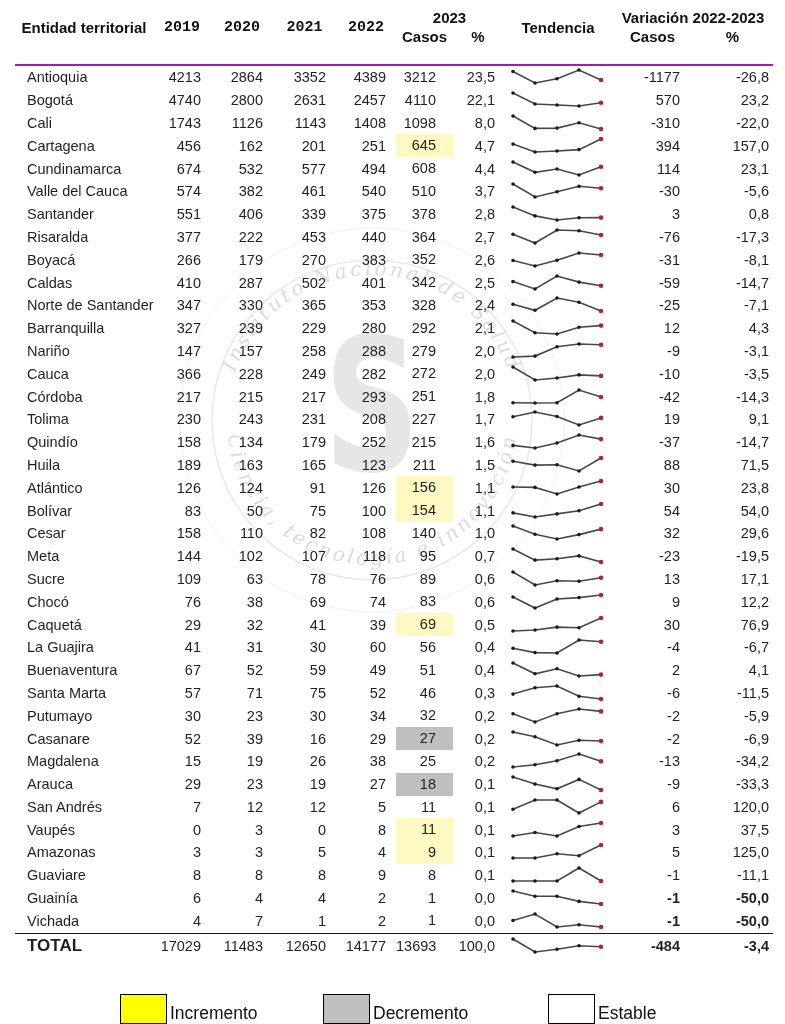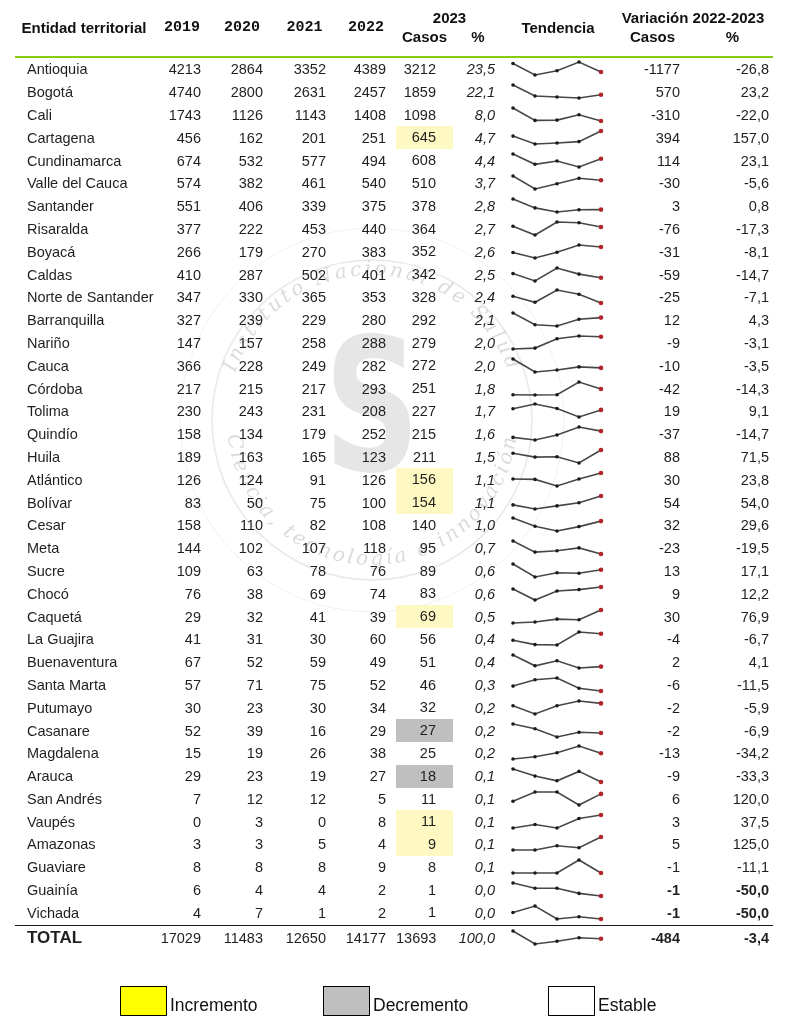--- a/index.html
+++ b/index.html
@@ -11,41 +11,41 @@
   }
   .page { position:relative; width:785px; height:1024px; padding:8px 12px 0 15px; }
   .watermark { position:absolute; left:0; top:0; z-index:0; pointer-events:none; }
   .table-wrap { position:relative; z-index:1; }
 
   .grid {
     display:grid;
     grid-template-columns:138px 58px 62px 63px 60px 57px 50px 110px 79px 81px;
   }
   
-  .thead { border-bottom:2px solid #84cc16; padding-bottom:10px; }
+  .thead { border-bottom:2px solid #a21caf; padding-bottom:18px; }
   .thead > div { font-weight:bold; font-size:15px; line-height:19px; color:#111; text-align:center; }
   .h-entity   { grid-column:1; grid-row:1 / 3; align-self:center; }
   .h-y1 { grid-column:2; } .h-y2 { grid-column:3; } .h-y3 { grid-column:4; } .h-y4 { grid-column:5; }
   .h-y1,.h-y2,.h-y3,.h-y4 { grid-row:1 / 3; align-self:center;font-family:Liberation Mono, monospace; }
   .h-2023     { grid-column:6 / 8;  grid-row:1; }
   .h-casos1   { grid-column:6; grid-row:2; }
   .h-pct1     { grid-column:7; grid-row:2; }
   .h-tend     { grid-column:8; grid-row:1 / 3; align-self:center; }
   .h-var      { grid-column:9 / 11; grid-row:1; }
   .h-casos2   { grid-column:9; grid-row:2; }
   .h-pct2     { grid-column:10; grid-row:2; }
 
   
   .trow { height:22.8px; align-items:center; font-size:14.5px; }
   .trow > div { white-space:nowrap; overflow:visible; }
   .c-name   { text-align:left;  padding-left:12px; }
   .c-num    { text-align:right; }
   .c-y      { padding-right:10px; }
   .c-casos  { padding-right:17px; height:22.8px; line-height:22.8px; }
-  .c-pct    { padding-right:8px;font-style:italic; }
+  .c-pct    { padding-right:8px; }
   .c-vcasos { padding-right:12px; }
   .c-vpct   { padding-right:4px; }
   .c-tend   { display:flex; justify-content:center; align-items:center; height:22.8px; }
   .hl-inc   { background:#fef9c3; }
   .hl-dec   { background:#bfbfbf; }
   .bold     { font-weight:bold; }
 
   .total-row { border-top:1.6px solid #1a1a1a; height:25px; margin-top:1px; }
   .total-row .c-name { font-weight:bold; font-size:17px; }
   .total-row .c-vcasos, .total-row .c-vpct { font-weight:bold; }
@@ -120,21 +120,21 @@
           </div>
           <div class="c-num c-vcasos">-1177</div>
           <div class="c-num c-vpct">-26,8</div>
         </div>
         <div class="grid trow">
           <div class="c-name">Bogotá</div>
           <div class="c-num c-y">4740</div>
           <div class="c-num c-y">2800</div>
           <div class="c-num c-y">2631</div>
           <div class="c-num c-y">2457</div>
-          <div class="c-num c-casos">1859</div>
+          <div class="c-num c-casos">4110</div>
           <div class="c-num c-pct">22,1</div>
           <div class="c-tend">
             <svg width="100" height="20" viewBox="0 0 100 20">
               <polyline fill="none" stroke="#474747" stroke-width="1.6" points="5,3.0 27,14.0 49,15.0 71,16.0 93,12.8"></polyline>
               <circle cx="5" cy="3.0" r="1.8" fill="#1a1a1a"></circle>
               <circle cx="27" cy="14.0" r="1.8" fill="#1a1a1a"></circle>
               <circle cx="49" cy="15.0" r="1.8" fill="#1a1a1a"></circle>
               <circle cx="71" cy="16.0" r="1.8" fill="#1a1a1a"></circle>
               <circle cx="93" cy="12.8" r="2.3" fill="#b0242c"></circle>
             </svg>

